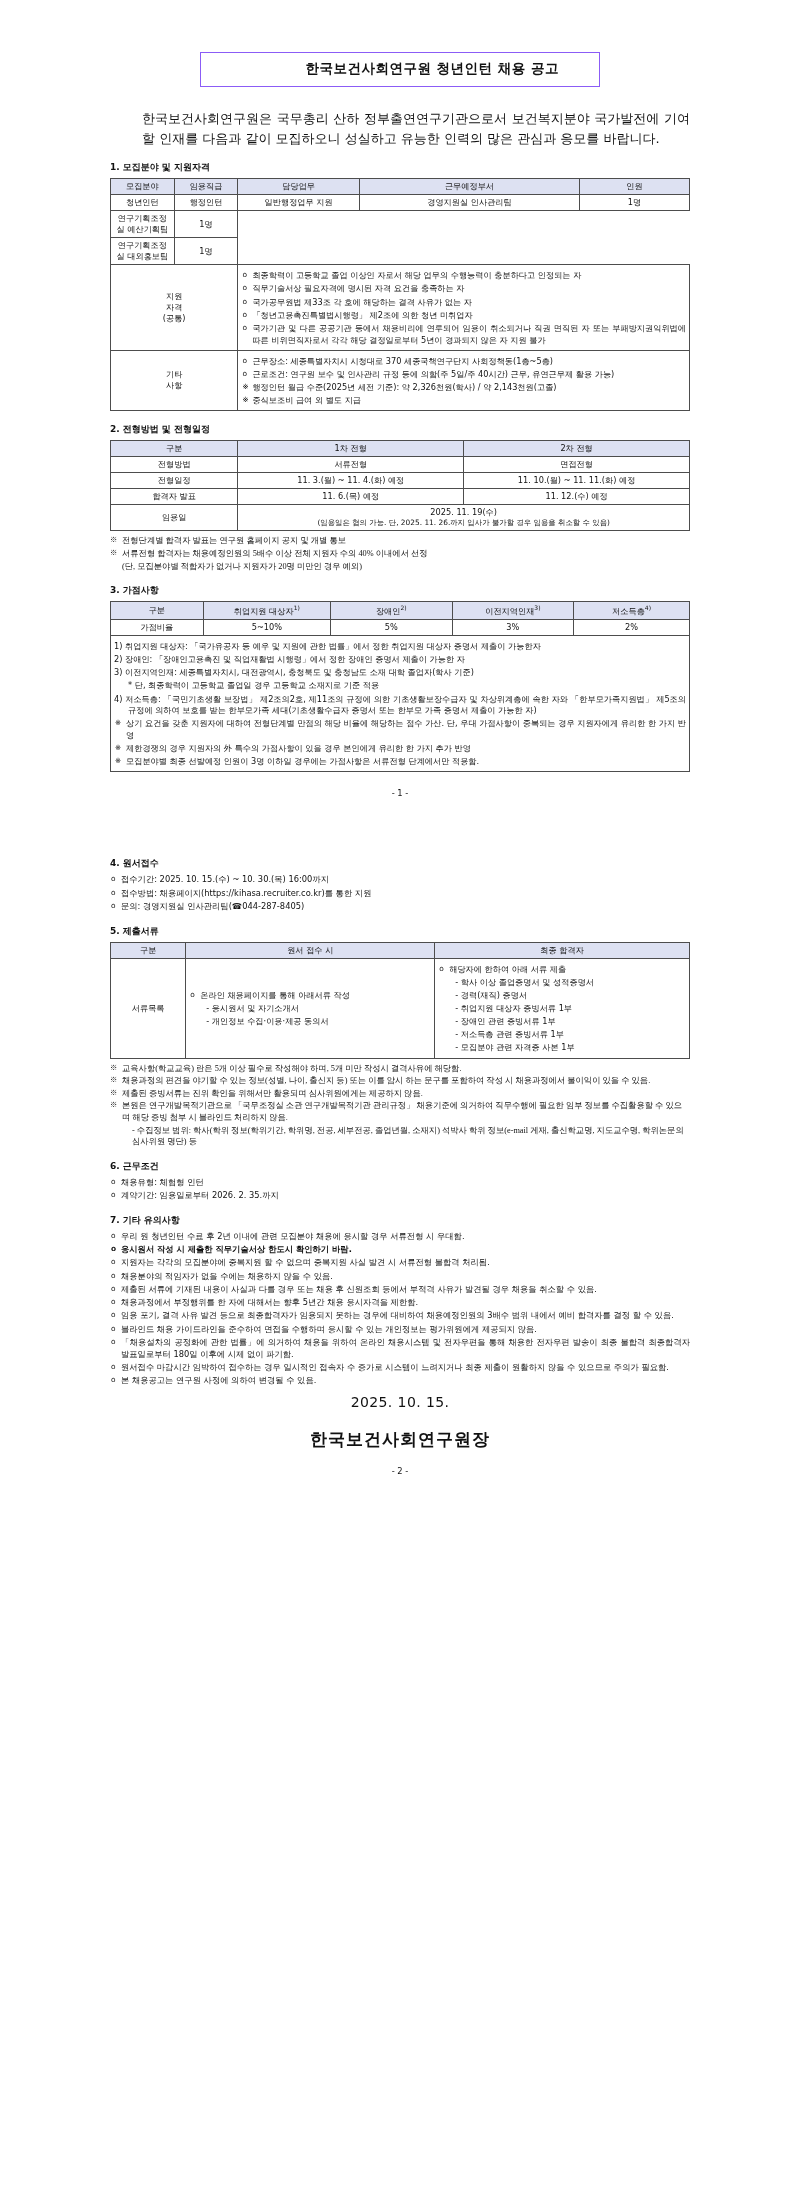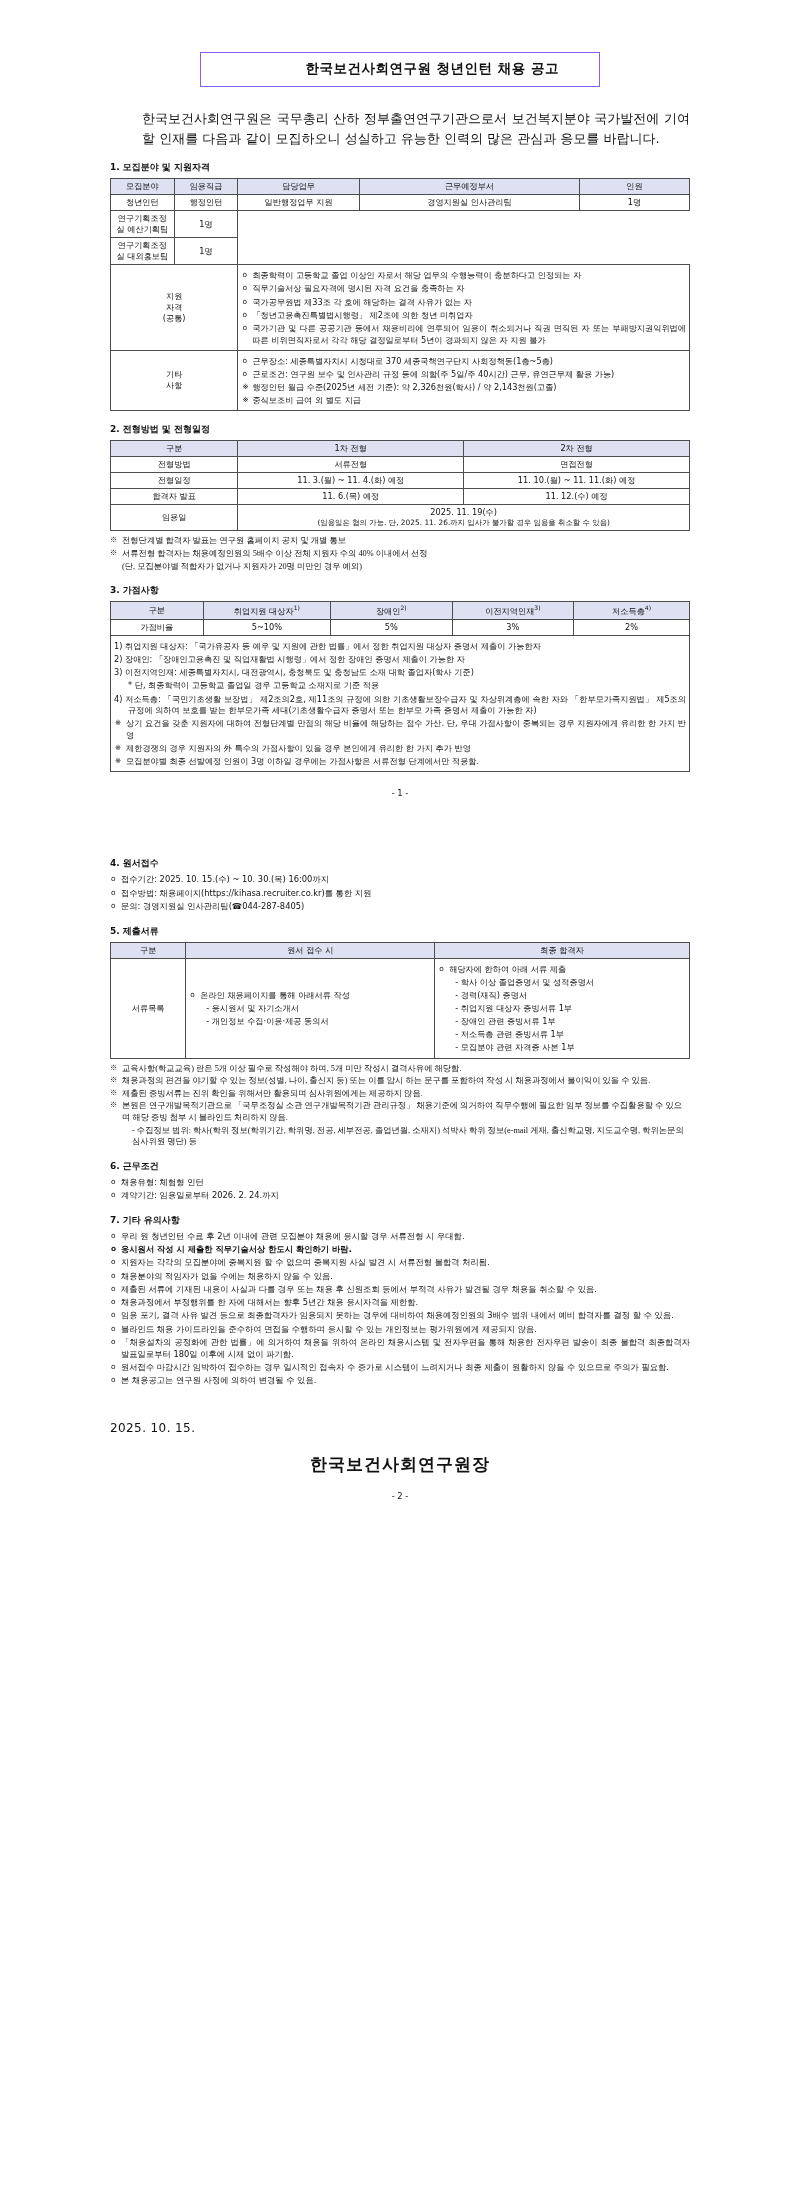--- a/index.html
+++ b/index.html
@@ -57,21 +57,21 @@
   .note-list { margin-top:4px; }
   .note-list li { position:relative; padding-left:12px; margin-bottom:1px; line-height:1.4;font-family:Liberation Serif, serif; }
   .note-list li:before { content:"\203B"; position:absolute; left:0; top:0; font-size:7.3px; }
   .note-list { list-style:none; padding:0; }
   .note-list li.plain:before { content:""; }
 
   .sup { font-size:6px; vertical-align:super; }
 
   .pagenum { text-align:center; font-size:8.4px; margin-top:16px; }
 
-  .date-line { font-size:12px; margin-top:34px; letter-spacing:.4px; }
+  .date-line { text-align:center; font-size:14px; margin-top:6px; letter-spacing:.4px; }
   .org-line { text-align:center; font-size:17px; font-weight:bold; margin-top:16px; letter-spacing:1px; }
 
   .gap-lg { height:46px; }
 </style>
 </head>
 <body>
 
 <div class="page">
 
   <div class="title-wrap">
@@ -276,21 +276,21 @@
     <li>제출된 증빙서류는 진위 확인을 위해서만 활용되며 심사위원에게는 제공하지 않음.</li>
     <li>본원은 연구개발목적기관으로 「국무조정실 소관 연구개발목적기관 관리규정」 채용기준에 의거하여 직무수행에 필요한 임부 정보를 수집활용할 수 있으며 해당 증빙 첨부 시 블라인드 처리하지 않음.</li>
     <li class="plain" style="padding-left:22px">- 수집정보 범위: 학사(학위 정보(학위기간, 학위명, 전공, 세부전공, 졸업년월, 소재지) 석박사 학위 정보(e-mail 게재, 출신학교명, 지도교수명, 학위논문의 심사위원 명단) 등</li>
   </ul>
 
   <div class="sec-head">
     <span class="num">6.</span><span>근무조건</span>
   </div>
   <ul class="bul">
     <li>채용유형: 체험형 인턴</li>
-    <li>계약기간: 임용일로부터 2026. 2. 24.까지</li>
+    <li>계약기간: 임용일로부터 2026. 2. 35.까지</li>
   </ul>
 
   <div class="sec-head">
     <span class="num">7.</span><span>기타 유의사항</span>
   </div>
   <ul class="bul">
     <li>우리 원 청년인턴 수료 후 2년 이내에 관련 모집분야 채용에 응시할 경우 서류전형 시 우대함.</li>
     <li style="font-weight:bold">응시원서 작성 시 제출한 직무기술서상 한도시 확인하기 바람.</li>
     <li>지원자는 각각의 모집분야에 중복지원 할 수 없으며 중복지원 사실 발견 시 서류전형 불합격 처리됨.</li>
     <li>채용분야의 적임자가 없을 수에는 채용하지 않을 수 있음.</li>

